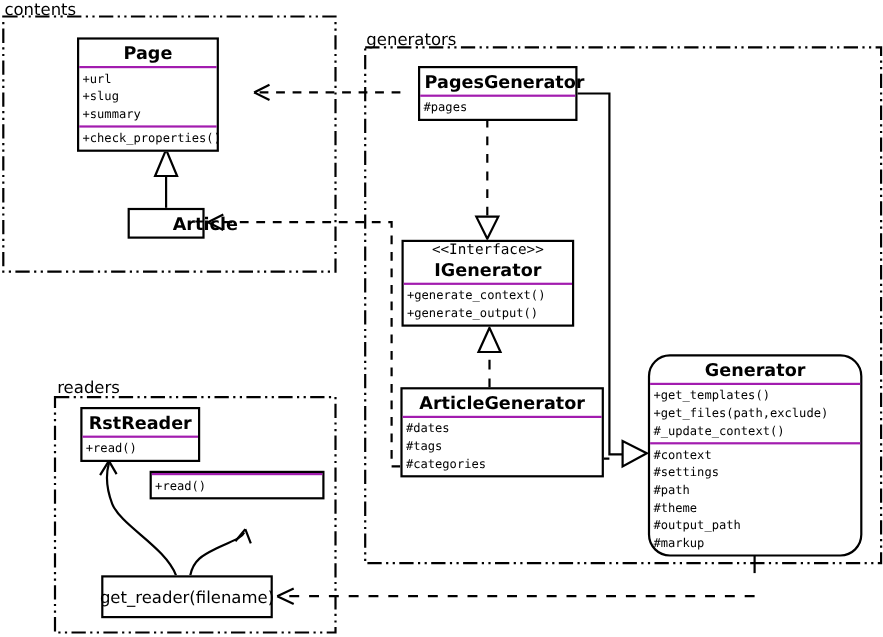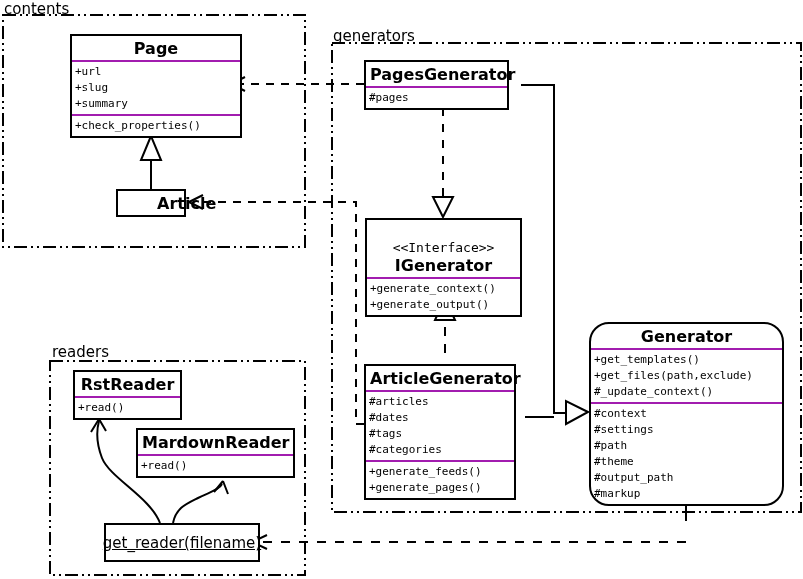--- a/index.html
+++ b/index.html
@@ -17,21 +17,21 @@
     position:absolute;box-sizing:border-box;border:2px solid #000;
     background:#fff;
   }
   .uml-title{
     font-weight:bold;font-size:16px;line-height:21px;text-align:center;
     padding:2px 4px 1px;white-space:nowrap;
   }
   .uml-stereotype{
     font-family:"DejaVu Sans Mono","Liberation Mono",monospace;
     font-weight:normal;font-size:13px;line-height:15px;text-align:center;
-    padding-top:20px;white-space:nowrap;
+    padding-top:0;white-space:nowrap;
   }
   .uml-section{
     border-top:2px solid #a21caf;
     font-family:"DejaVu Sans Mono","Liberation Mono",monospace;
     font-size:11px;line-height:16px;padding:2px 3px;white-space:nowrap;
   }
   .uml-row{white-space:nowrap;}
   .plain-box{
     position:absolute;box-sizing:border-box;border:2px solid #000;background:#fff;
     font-size:15px;display:flex;align-items:center;justify-content:center;
@@ -93,63 +93,58 @@
     <g>
       <path d="M173,523 C176,508 186,504 198,498 C210,492 219,490 222,484" stroke="#000" stroke-width="2" fill="none"></path>
       <path d="M223,481 L214,492 M223,481 L228,494" stroke="#000" stroke-width="2" fill="none"></path>
     </g>
   </svg>
 
   <div class="pkg-label" style="left:4px;top:1px;">contents</div>
   <div class="pkg-label" style="left:333px;top:28px;">generators</div>
   <div class="pkg-label" style="left:52px;top:344px;">readers</div>
 
-  <div class="uml-box" style="left:70px;top:34px;width:172px;">
+  <div class="uml-box" style="left:70px;top:34px;width:129px;">
     <div class="uml-title">Page</div>
     <div class="uml-section">
       <div class="uml-row">+url</div>
       <div class="uml-row">+slug</div>
       <div class="uml-row">+summary</div>
     </div>
     <div class="uml-section">
       <div class="uml-row">+check_properties()</div>
     </div>
   </div>
 
   <div class="uml-box" style="left:116px;top:189px;width:70px;padding-left:35px;">
     <div class="uml-title">Article</div>
   </div>
 
-  <div class="uml-box" style="left:364px;top:60px;width:145px;">
+  <div class="uml-box" style="left:380px;top:60px;width:145px;">
     <div class="uml-title">PagesGenerator</div>
     <div class="uml-section">
       <div class="uml-row">#pages</div>
     </div>
   </div>
 
   <div class="uml-box" style="left:365px;top:218px;width:157px;">
     <div class="uml-stereotype">&lt;&lt;Interface&gt;&gt;</div>
     <div class="uml-title" style="padding-top:0;">IGenerator</div>
     <div class="uml-section">
       <div class="uml-row">+generate_context()</div>
       <div class="uml-row">+generate_output()</div>
     </div>
   </div>
 
-  <div class="uml-box" style="left:364px;top:364px;width:152px;">
+  <div class="uml-box" style="left:364px;top:352px;width:185px;">
     <div class="uml-title">ArticleGenerator</div>
     <div class="uml-section">
-      <div class="uml-row">#articles</div>
       <div class="uml-row">#dates</div>
       <div class="uml-row">#tags</div>
       <div class="uml-row">#categories</div>
-    </div>
-    <div class="uml-section">
-      <div class="uml-row">+generate_feeds()</div>
-      <div class="uml-row">+generate_pages()</div>
     </div>
   </div>
 
   <div class="uml-box" style="left:589px;top:322px;width:195px;border-radius:20px;">
     <div class="uml-title">Generator</div>
     <div class="uml-section">
       <div class="uml-row">+get_templates()</div>
       <div class="uml-row">+get_files(path,exclude)</div>
       <div class="uml-row">#_update_context()</div>
     </div>
@@ -164,23 +159,22 @@
   </div>
 
   <div class="uml-box" style="left:73px;top:370px;width:109px;">
     <div class="uml-title">RstReader</div>
     <div class="uml-section">
       <div class="uml-row">+read()</div>
     </div>
   </div>
 
   <div class="uml-box" style="left:136px;top:428px;width:159px;">
-    <div class="uml-title">MardownReader</div>
     <div class="uml-section">
       <div class="uml-row">+read()</div>
     </div>
   </div>
 
-  <div class="plain-box" style="left:104px;top:523px;width:156px;height:39px;text-decoration:underline;">
+  <div class="plain-box" style="left:92px;top:523px;width:156px;height:39px;">
     <span>get_reader(filename)</span>
   </div>
 
 </div>
 
 </body></html>

